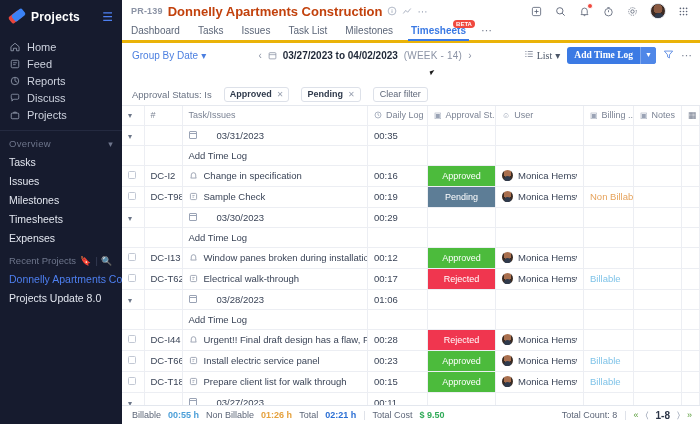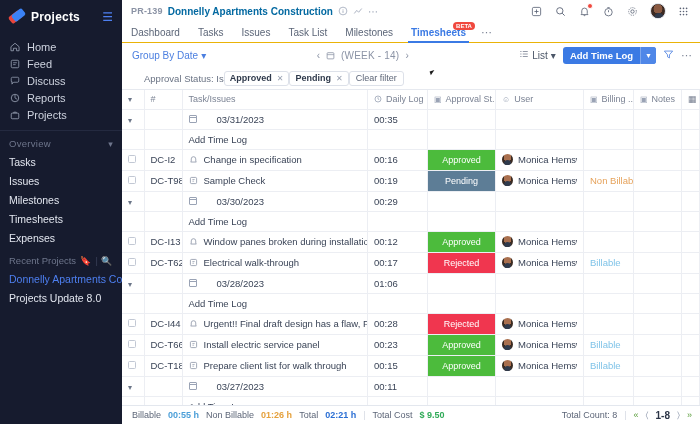--- a/index.html
+++ b/index.html
@@ -60,36 +60,36 @@
   .sb-recent .sep { color:#3a4159; }
   .sb-proj { padding:3.5px 9px; font-size:10.5px; color:#e2e6ef; white-space:nowrap; overflow:hidden; }
   .sb-proj.active { color:#4d7ff0; }
 
   
   .main { flex:1; height:424px; display:flex; flex-direction:column; background:#fff; min-width:0; }
 
   
   .topbar { height:22px; display:flex; align-items:center; padding:0 8px 0 9px; gap:5px; }
   .proj-code { font-size:9px; color:#8b93a5; font-weight:bold; letter-spacing:.2px;}
-  .proj-title { font-size:10px; font-weight:bold; color:#0369a1; }
+  .proj-title { font-size:13px; font-weight:bold; color:#c2410c; }
   .hdr-ic { color:#9aa3b5; font-size:10px; display:flex; align-items:center; }
   .topbar-right { margin-left:auto; display:flex; align-items:center; gap:11px; padding-right:2px;}
   .tb-ic { color:#5a6275; width:13px; height:13px; display:flex; align-items:center; justify-content:center; position:relative;}
   .badge-dot {
     position:absolute; top:-2px; right:-2px; width:6px; height:6px;
     border-radius:50%; background:#f0483e; border:1px solid #fff;
   }
   .avatar {
     width:16px; height:16px; border-radius:50%;
     background:radial-gradient(circle at 50% 35%, #8a5a42 0 38%, #3c2a22 40% 100%);
     border:1px solid #dfe3ea; overflow:hidden; position:relative;
   }
   .avatar::after{ content:""; position:absolute; left:3px; top:9px; width:10px; height:8px; border-radius:5px 5px 0 0; background:#2f3a4c;}
 
-  .tabs { display:flex; align-items:flex-end; gap:0; padding:3px 8px 0 9px; border-bottom:1px solid #eab308; height:21px;}
+  .tabs { display:flex; align-items:flex-end; gap:0; padding:3px 8px 0 9px; border-bottom:3px solid #eab308; height:21px;}
   .tab {
     font-size:10px; color:#5c6678; padding:0 9px 4px 9px; position:relative; white-space:nowrap;
   }
   .tab:first-child { padding-left:0; }
   .tab.active { color:#3b7ae4; font-weight:bold; }
   .tab.active::after {
     content:""; position:absolute; left:6px; right:6px; bottom:-1px; height:2px; background:#3b7ae4;
   }
   .tab-badge {
     position:absolute; top:-5px; right:0px;
@@ -99,34 +99,34 @@
   .tabs-more { margin-left:6px; color:#7b8394; font-size:11px; padding-bottom:3px;}
 
   
   .toolbar { height:24px; display:flex; align-items:center; padding:0 8px 0 10px; gap:6px; }
   .groupby { color:#4b7fe0; font-size:10px; display:flex; align-items:center; gap:3px; }
   .daterange { margin:0 auto; display:flex; align-items:center; gap:6px; color:#2b3446; }
   .dr-arrow { color:#8b93a5; font-size:10px; }
   .dr-cal { color:#8b93a5; font-size:9px; display:flex; }
   .dr-text { font-size:10px; font-weight:bold; color:#1f2838; }
   .dr-week { font-size:10px; color:#8b93a5; letter-spacing:.2px;}
-  .tb-right { display:flex; align-items:center; gap:7px; }
+  .tb-right { display:flex; align-items:center; gap:7px;font-family:Liberation Serif, serif; }
   .list-btn { display:flex; align-items:center; gap:3px; color:#4c5768; font-size:10px; }
   .add-btn {
     display:flex; align-items:center; background:#3b7ae4; border-radius:3px; height:17px;
     color:#fff; font-size:9.5px; font-weight:bold; overflow:hidden;
   }
   .add-btn .lbl { padding:0 7px; }
   .add-btn .sp { width:1px; height:17px; background:rgba(255,255,255,.35); }
   .add-btn .car { padding:0 4px; font-size:7px; background:#4f87e8; height:17px; display:flex; align-items:center;}
   .filt-ic { color:#4b7fe0; font-size:11px; }
   .more-ic { color:#7b8394; font-size:11px; }
 
   
-  .filterbar { height:22px; display:flex; align-items:center; gap:0; padding:0 22px; }
+  .filterbar { height:22px; display:flex; align-items:center; gap:12px; padding:0 10px;margin-top:16px; }
   .fb-label { font-size:9.5px; color:#6a7384; }
   .chip {
     display:flex; align-items:center; gap:5px;
     border:1px solid #dde1e9; border-radius:3px; height:15px; padding:0 5px;
     font-size:9px; color:#2f3a4c; font-weight:bold; background:#fff;
   }
   .chip .x { color:#98a0b0; font-size:8px; font-weight:normal; }
   .clear-filter {
     border:1px solid #dde1e9; border-radius:3px; height:15px; padding:0 6px;
     display:flex; align-items:center; font-size:9px; color:#5d6678; background:#fff;
@@ -232,33 +232,33 @@
           <svg width="10" height="10" viewBox="0 0 16 16">
             <rect x="2" y="2" width="12" height="12" rx="2" fill="none" stroke="currentColor" stroke-width="1.3"></rect>
             <path d="M5 6h6M5 9h4" stroke="currentColor" stroke-width="1.2"></path>
           </svg>
         </span>
       <span>Feed</span>
     </div>
     <div class="sb-item">
       <span class="ic">
           <svg width="10" height="10" viewBox="0 0 16 16">
-            <path d="M2 4a2 2 0 012-2h8a2 2 0 012 2v4a2 2 0 01-2 2H6l-3 3v-3H4a2 2 0 01-2-2z" fill="none" stroke="currentColor" stroke-width="1.2"></path>
-          </svg>
-        </span>
-      <span>Discuss</span>
+            <circle cx="8" cy="8" r="6" fill="none" stroke="currentColor" stroke-width="1.3"></circle>
+            <path d="M8 3v5l3.5 2" stroke="currentColor" stroke-width="1.2" fill="none"></path>
+          </svg>
+        </span>
+      <span>Reports</span>
     </div>
     <div class="sb-item">
       <span class="ic">
           <svg width="10" height="10" viewBox="0 0 16 16">
-            <circle cx="8" cy="8" r="6" fill="none" stroke="currentColor" stroke-width="1.3"></circle>
-            <path d="M8 3v5l3.5 2" stroke="currentColor" stroke-width="1.2" fill="none"></path>
-          </svg>
-        </span>
-      <span>Reports</span>
+            <path d="M2 4a2 2 0 012-2h8a2 2 0 012 2v4a2 2 0 01-2 2H6l-3 3v-3H4a2 2 0 01-2-2z" fill="none" stroke="currentColor" stroke-width="1.2"></path>
+          </svg>
+        </span>
+      <span>Discuss</span>
     </div>
     <div class="sb-item">
       <span class="ic">
           <svg width="10" height="10" viewBox="0 0 16 16">
             <rect x="2" y="5" width="12" height="9" rx="1.5" fill="none" stroke="currentColor" stroke-width="1.3"></rect>
             <path d="M6 5V3.5h4V5" fill="none" stroke="currentColor" stroke-width="1.3"></path>
           </svg>
         </span>
       <span>Projects</span>
     </div>
@@ -375,20 +375,21 @@
     </div>
 
     <div class="daterange">
       <span class="dr-arrow">‹</span>
       <span class="dr-cal">
           <svg width="9" height="9" viewBox="0 0 16 16">
             <rect x="2" y="3" width="12" height="11" rx="1.5" fill="none" stroke="currentColor" stroke-width="1.4"></rect>
             <path d="M2 6.5h12" stroke="currentColor" stroke-width="1.3"></path>
           </svg>
         </span>
+      <span class="dr-text">03/27/2023 to 04/02/2023</span>
       <span class="dr-week">(WEEK - 14)</span>
       <span class="dr-arrow">›</span>
     </div>
 
     <div class="tb-right">
       <div class="list-btn">
         <span><svg width="10" height="10" viewBox="0 0 16 16">
               <path d="M2 4h2M2 8h2M2 12h2M6 4h8M6 8h8M6 12h8" stroke="#7b8394" stroke-width="1.3"></path>
             </svg></span>
         <span>List</span>

